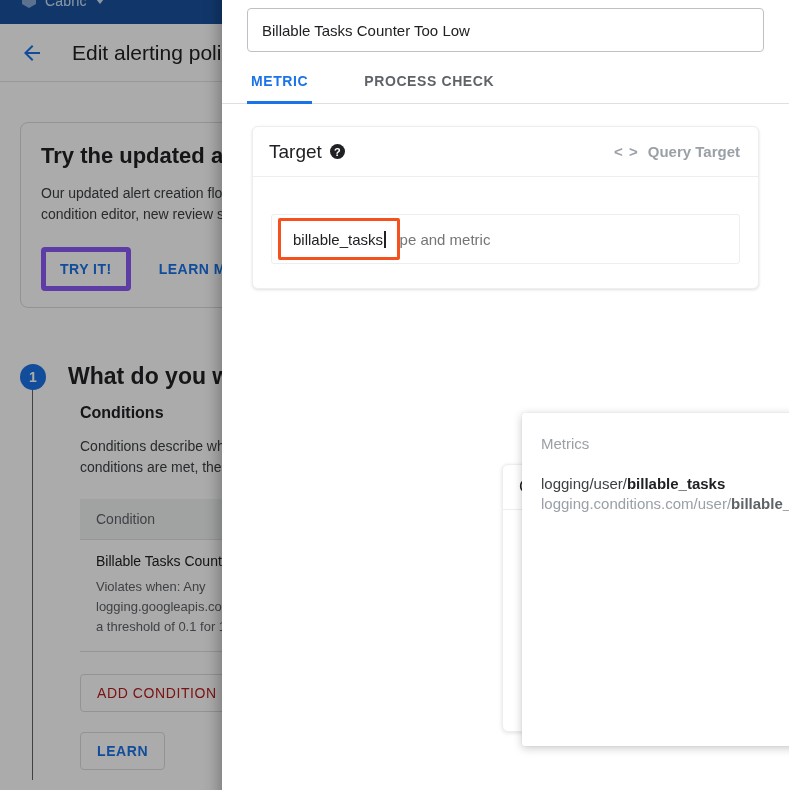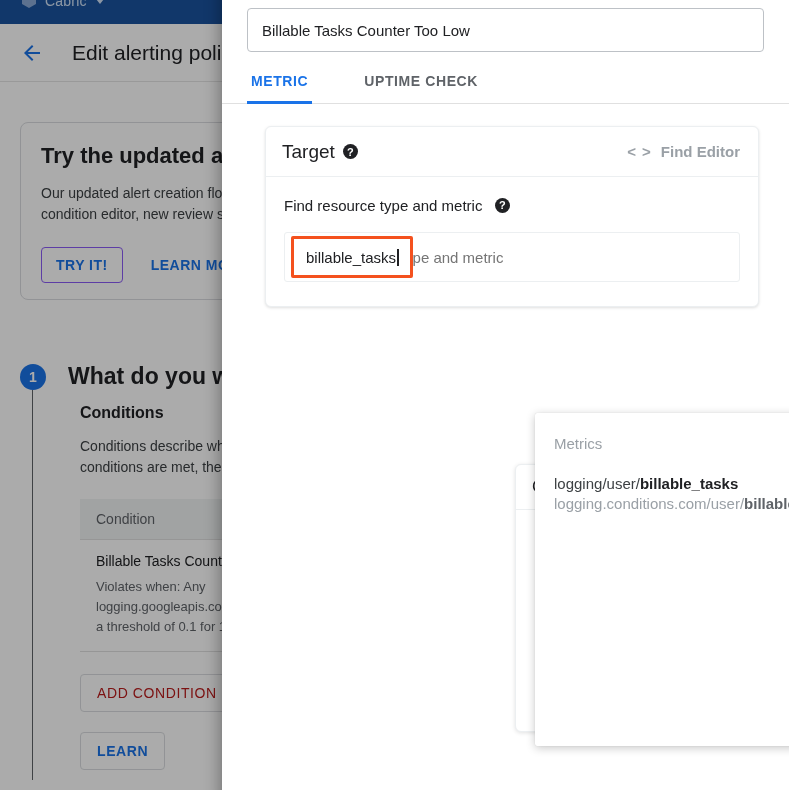--- a/index.html
+++ b/index.html
@@ -62,21 +62,21 @@
 
   .promo-card {
     position: absolute; left: 20px; top: 39px;
     width: 560px; border: 1px solid #dadce0; border-radius: 8px;
     background: #fff; padding: 20px; padding-bottom: 16px;
   }
   .promo-title { font-size: 22px; font-weight: bold; color: #202124; white-space: nowrap; }
   .promo-body { margin-top: 14px; font-size: 14px; color: #3c4043; line-height: 21px; white-space: nowrap; }
   .promo-actions { margin-top: 22px; display: flex; align-items: center; gap: 22px; }
   .btn-outline {
-    border: 1px solid #8b5cf6; border-radius: 4px;
+    border: 5px solid #8b5cf6; border-radius: 4px;
     padding: 9px 14px; font-size: 14px; font-weight: bold;
     color: #1a73e8; background: #fff; letter-spacing: .5px; white-space: nowrap;
   }
   .btn-text {
     font-size: 14px; font-weight: bold; color: #1a73e8;
     letter-spacing: .5px; white-space: nowrap; padding: 9px 6px;
   }
 
   .step-block { position: absolute; left: 20px; top: 280px; width: 600px; }
   .step-head { display: flex; align-items: center; gap: 22px; }
@@ -146,21 +146,21 @@
     color: #5f6368; padding: 0 4px 14px 4px; margin-right: 48px;
     white-space: nowrap; position: relative; background: none; border: none;
     font-family: "Liberation Sans", sans-serif; cursor: pointer;
   }
   .dlg-tab.active { color: #1a73e8; text-align: center; }
   .dlg-tab.active::after {
     content: ""; position: absolute; left: 0; right: 0; bottom: -1px;
     height: 3px; background: #1a73e8;
   }
 
-  .dlg-body { position: relative; padding: 22px 30px 0 30px; margin-left: 13px; }
+  .dlg-body { position: relative; padding: 22px 30px 0 30px; }
 
   .ghost-card {
     position: absolute; left: 280px; top: 360px;
     width: 460px; height: 268px;
     background: #fff; border: 1px solid #eceff1; border-radius: 6px;
     box-shadow: 0 1px 4px rgba(0,0,0,0.12);
   }
   .ghost-card-head {
     height: 45px; border-bottom: 1px solid #eceff1;
     display: flex; align-items: center; padding-left: 16px;
@@ -297,38 +297,34 @@
   <div class="scrim"></div>
 
   <div class="dialog">
 
     <div class="dlg-name-wrap">
       <input class="dlg-name-input" type="text" value="Billable Tasks Counter Too Low" style="">
     </div>
 
     <div class="dlg-tabs">
       <button class="dlg-tab active">METRIC</button>
-      <button class="dlg-tab">UPTIME CHECK</button>
+      <button class="dlg-tab">PROCESS CHECK</button>
     </div>
 
     <div class="dlg-body">
       <div class="target-card">
         <div class="target-head">
           <span class="target-title">Target</span>
           <span class="help-dot">?</span>
           <span class="query-editor">
             <span class="code-glyph">&lt;&nbsp;&gt;</span>
-            <span>Find Editor</span>
+            <span>Query Target</span>
           </span>
         </div>
         <div class="target-body">
-          <div>
-            <span class="find-label">Find resource type and metric</span>
-            <span class="help-dot">?</span>
-          </div>
           <div class="find-input-row">
             <input class="find-input" type="text" placeholder="Find resource type and metric" style="">
             <span class="highlight-box">
               <span class="highlight-text">billable_tasks</span>
                 <span class="caret-bar"></span>
             </span>
           </div>
         </div>
       </div>
 

